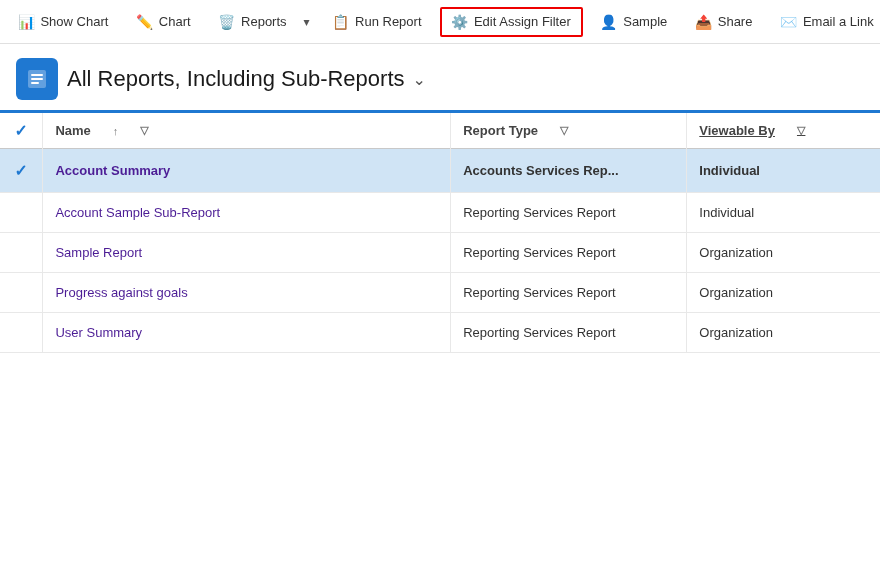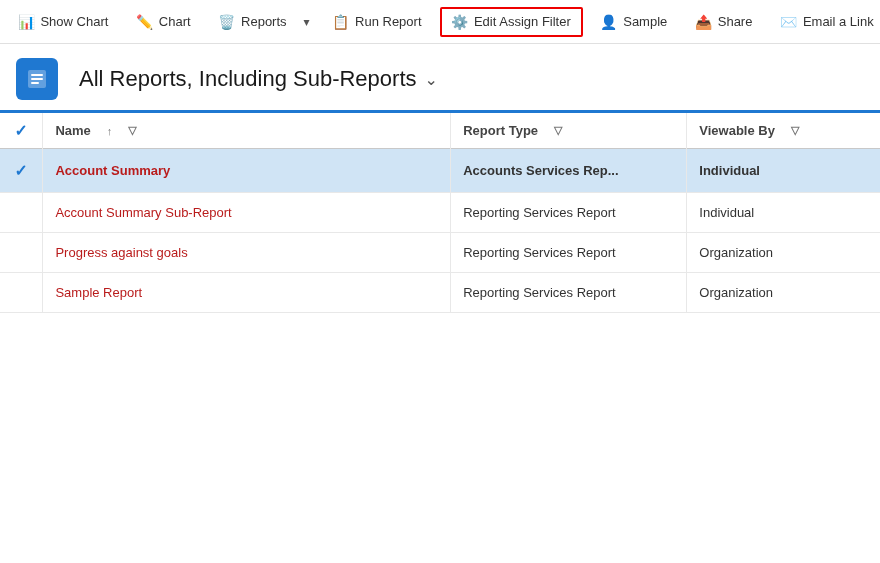--- a/index.html
+++ b/index.html
@@ -49,21 +49,21 @@
     .toolbar-btn.highlighted {
       border: 2px solid #e00;
       border-radius: 2px;
     }
 
     
     .page-header {
       display: flex;
       align-items: center;
       padding: 14px 28px 10px 16px;
-      gap: 21px;
+      gap: 9px;
       border-bottom: 3px solid #1f78d1;
     }
     .header-icon {
       width: 42px;
       height: 42px;
       background: #1f78d1;
       border-radius: 6px;
       display: flex;
       align-items: center;
       justify-content: center;
@@ -102,44 +102,44 @@
     }
     thead th {
       padding: 8px 12px;
       font-weight: 600;
       font-size: 13px;
       color: #444;
       text-align: left;
       white-space: nowrap;
       border-right: 1px solid #e8e8e8;
     }
-    thead th:last-child { border-right: none; }
+    thead th:last-child { border-right: none; text-decoration: underline; }
     .th-inner {
       display: flex;
       align-items: center;
-      gap: 16px;
+      gap: 22px;
     }
     .sort-icon, .filter-icon { font-size: 11px; color: #777; cursor: pointer; }
 
     tbody tr {
       border-bottom: 1px solid #e8e8e8;
     }
     tbody tr.selected { background: #d0e4f5; }
     tbody td {
       padding: 12px 12px;
       font-size: 13px;
       border-right: 1px solid #e8e8e8;
     }
     tbody td:last-child { border-right: none; }
     .check-col { width: 40px; text-align: center; }
     .name-col { width: 380px; }
     .type-col { width: 220px; }
     .viewable-col { width: 180px; }
 
-    .link-text { color: #b91c1c; cursor: pointer; text-decoration: none; }
+    .link-text { color: #4c1d95; cursor: pointer; text-decoration: none; }
     .bold-text { font-weight: 700; }
 
     .checkmark { color: #1f78d1; font-size: 16px; font-weight: bold; }
 
     
     .th-check { width: 40px; text-align: center; }
   </style>
 </head>
 <body>
 
@@ -231,31 +231,37 @@
     </thead>
     <tbody id="table-body">
     <tr class="selected">
           <td class="check-col"><span class="checkmark">✓</span></td>
           <td class="name-col"><a class="link-text bold-text">Account Summary</a></td>
           <td class="type-col" style="font-weight: 700;">Accounts Services Rep...</td>
           <td class="viewable-col" style="font-weight: 700;">Individual</td>
         </tr>
         <tr>
           <td class="check-col"></td>
-          <td class="name-col"><a class="link-text">Account Summary Sub-Report</a></td>
+          <td class="name-col"><a class="link-text">Account Sample Sub-Report</a></td>
           <td class="type-col">Reporting Services Report</td>
           <td class="viewable-col">Individual</td>
         </tr>
         <tr>
           <td class="check-col"></td>
+          <td class="name-col"><a class="link-text">Sample Report</a></td>
+          <td class="type-col">Reporting Services Report</td>
+          <td class="viewable-col">Organization</td>
+        </tr>
+        <tr>
+          <td class="check-col"></td>
           <td class="name-col"><a class="link-text">Progress against goals</a></td>
           <td class="type-col">Reporting Services Report</td>
           <td class="viewable-col">Organization</td>
         </tr>
         <tr>
           <td class="check-col"></td>
-          <td class="name-col"><a class="link-text">Sample Report</a></td>
+          <td class="name-col"><a class="link-text">User Summary</a></td>
           <td class="type-col">Reporting Services Report</td>
           <td class="viewable-col">Organization</td>
         </tr>
       </tbody>
   </table>
 </div>
 
 </body></html>

